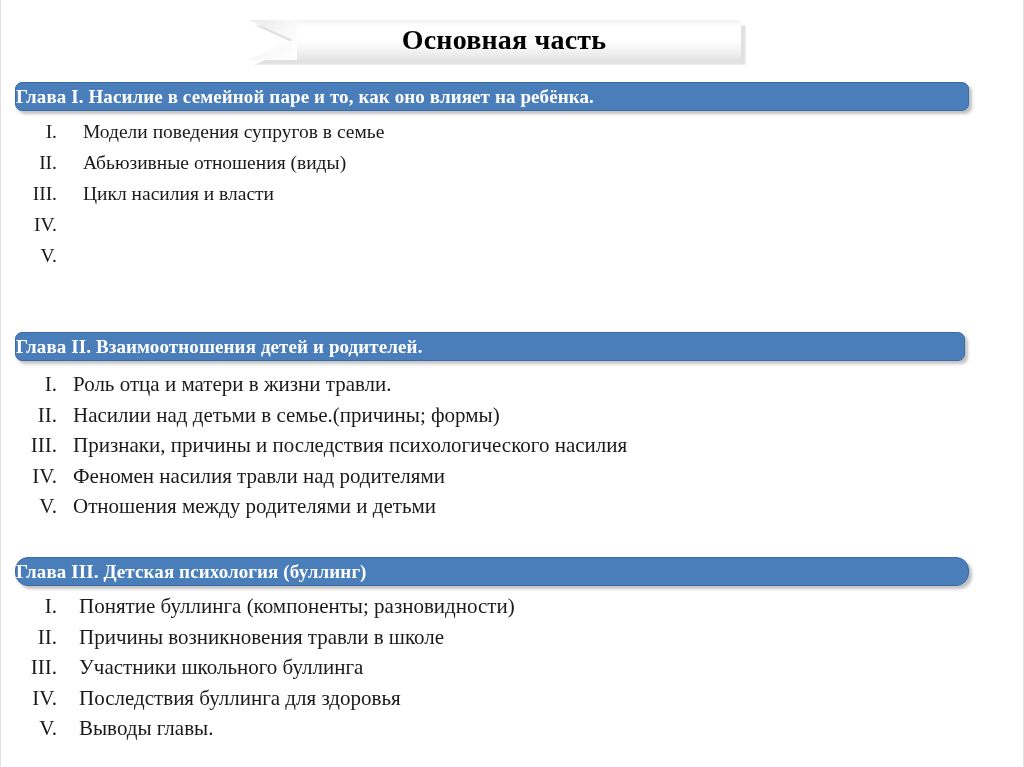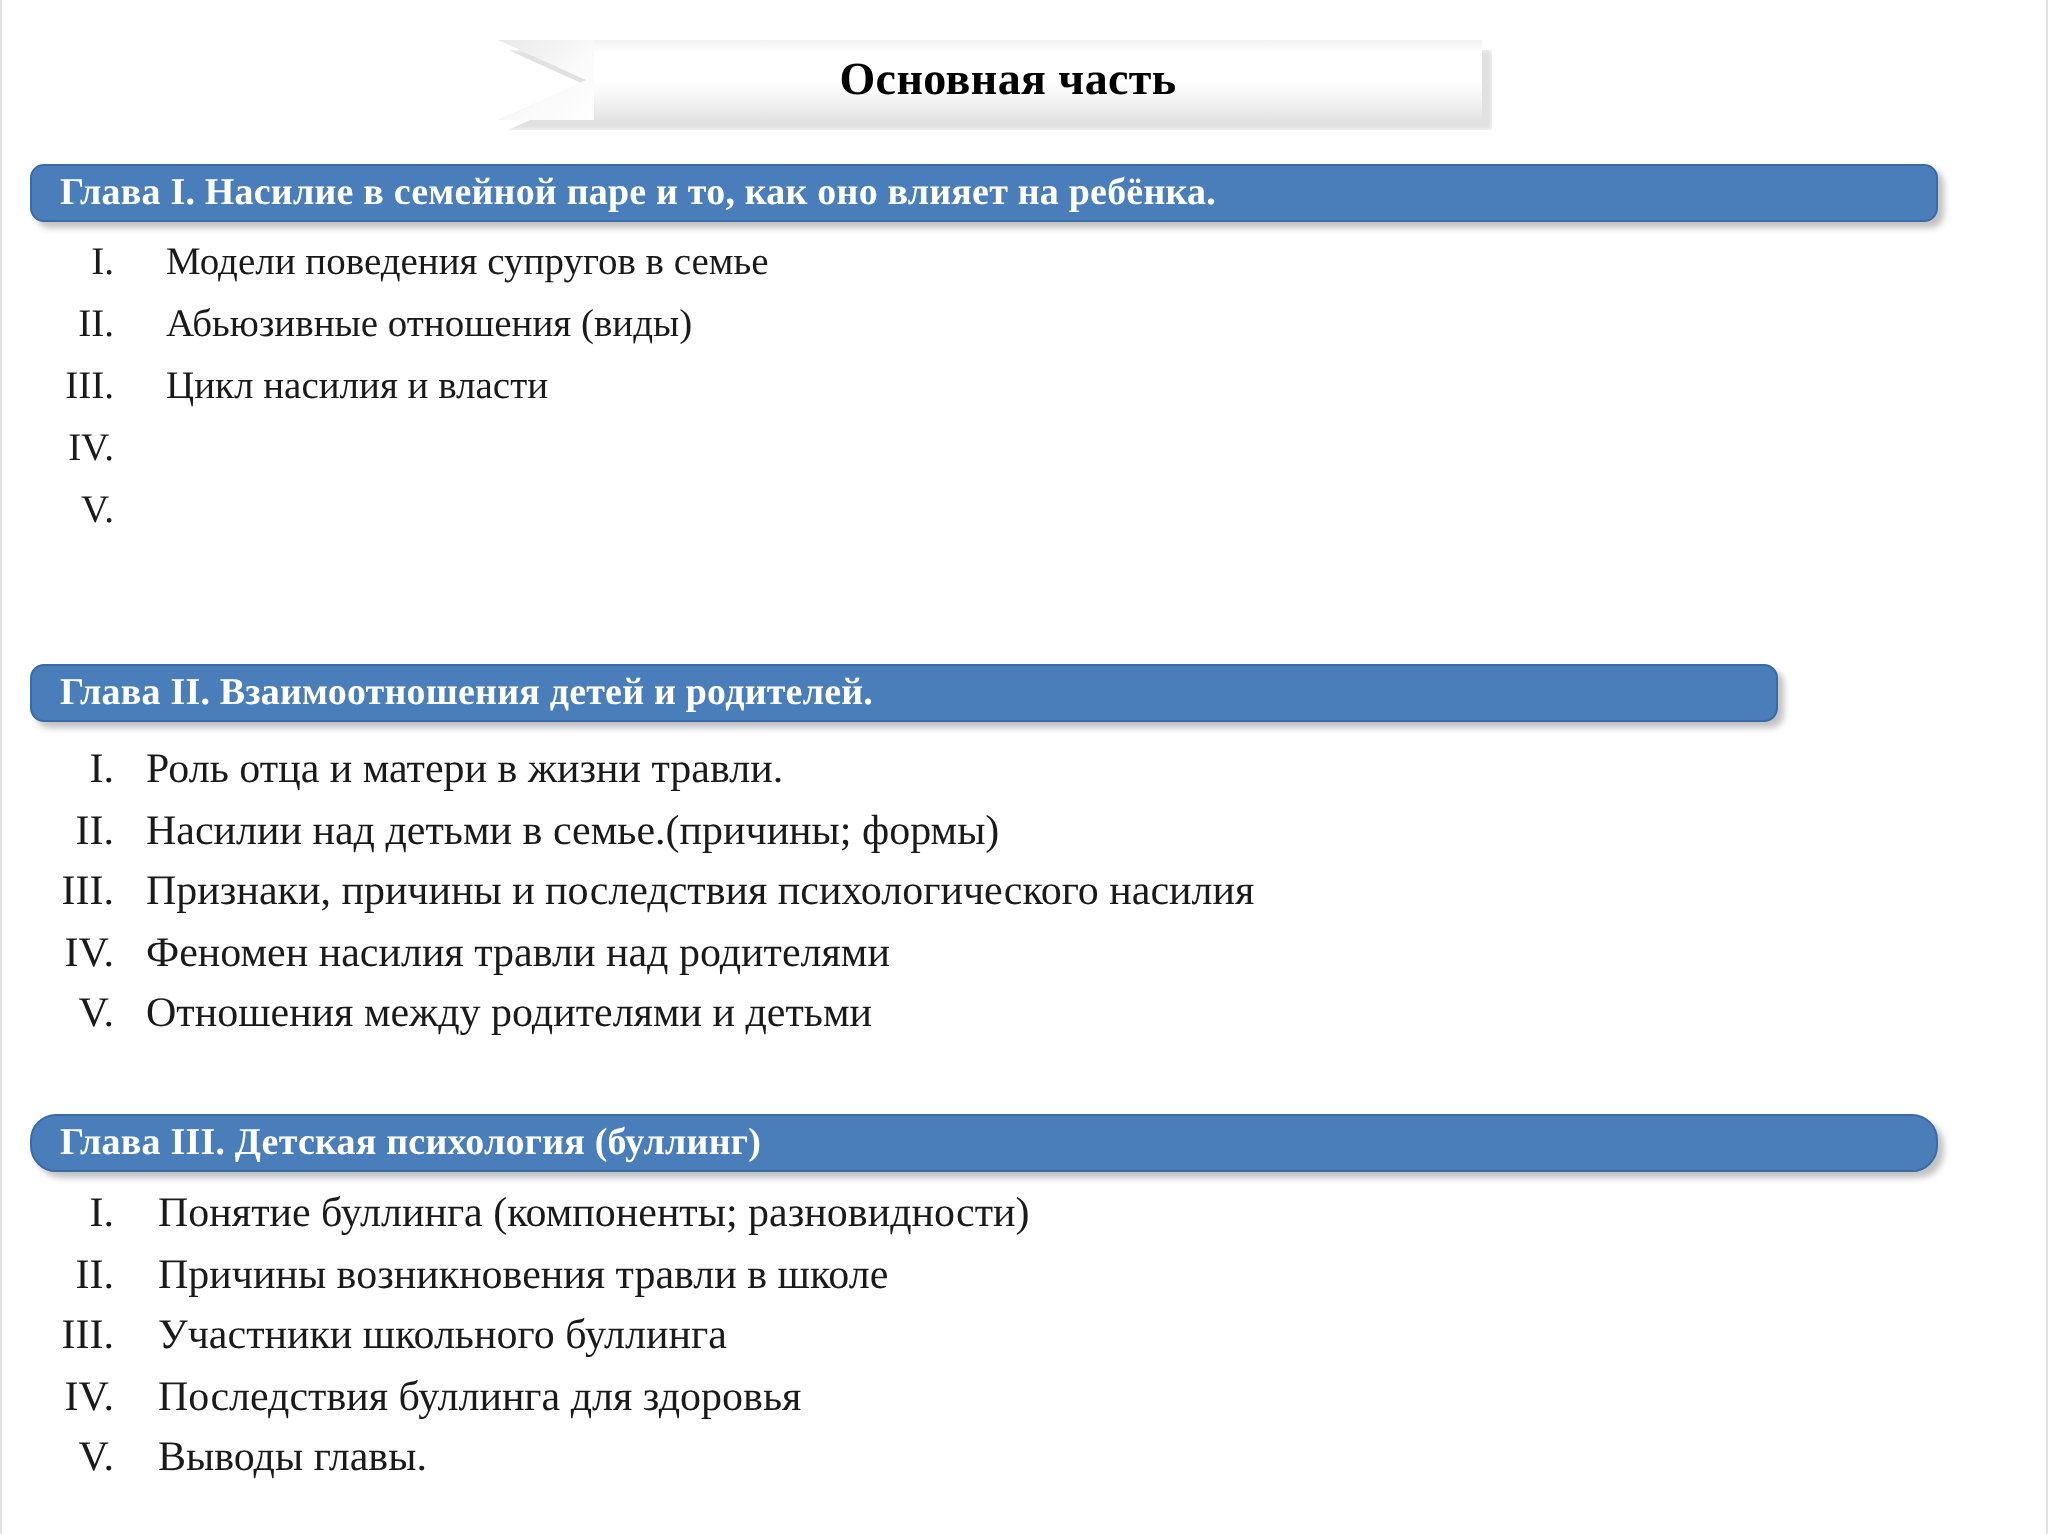--- a/index.html
+++ b/index.html
@@ -60,21 +60,21 @@
   }
   #title-banner .ribbon-notch {
     position: absolute;
     left: 0; top: 0;
     width: 48px; height: 40px;
     background: linear-gradient(135deg, #e9e9e9 0%, #fafafa 60%, #ffffff 100%);
     -webkit-clip-path: polygon(0 0, 100% 0, 100% 100%, 0 100%, 92% 50%);
     clip-path: polygon(0 0, 100% 0, 100% 100%, 0 100%, 92% 50%);
   }
   #title-text {
-    font-size: 23px;
+    font-size: 28px;
     font-weight: bold;
     color: #000000;
     letter-spacing: .2px;
     position: relative;
     z-index: 3;
     padding-left: 18px;
     white-space: nowrap;
   }
 
   
@@ -87,21 +87,20 @@
     border-radius: 7px;
     box-shadow: 3px 3px 3px rgba(120,120,120,.45);
     display: flex;
     align-items: center;
     box-sizing: border-box;
   }
   .chapter-bar .chapter-label {
     color: #ffffff;
     font-size: 19px;
     font-weight: bold;
-    padding-left: 14px;
     white-space: nowrap;
     letter-spacing: .1px;
   }
 
   
   .toc-list {
     position: absolute;
     left: 14px;
     width: 960px;
   }
@@ -166,21 +165,21 @@
       <span class="toc-text">Цикл насилия и власти</span>
     </div>
     <div class="toc-item">
       <span class="toc-num">IV.</span>
     </div>
     <div class="toc-item">
       <span class="toc-num">V.</span>
     </div>
   </div>
 
-  <div class="chapter-bar" id="bar-2" style="top:332px;width:874px;">
+  <div class="chapter-bar" id="bar-2" style="top:332px;width:950px;">
     <span class="chapter-label">Глава II. Взаимоотношения детей и родителей.</span>
   </div>
 
   <div class="toc-list" id="list-2">
     <div class="toc-item">
       <span class="toc-num">I.</span>
       <span class="toc-text">Роль отца и матери в жизни травли.</span>
     </div>
     <div class="toc-item">
       <span class="toc-num">II.</span>

